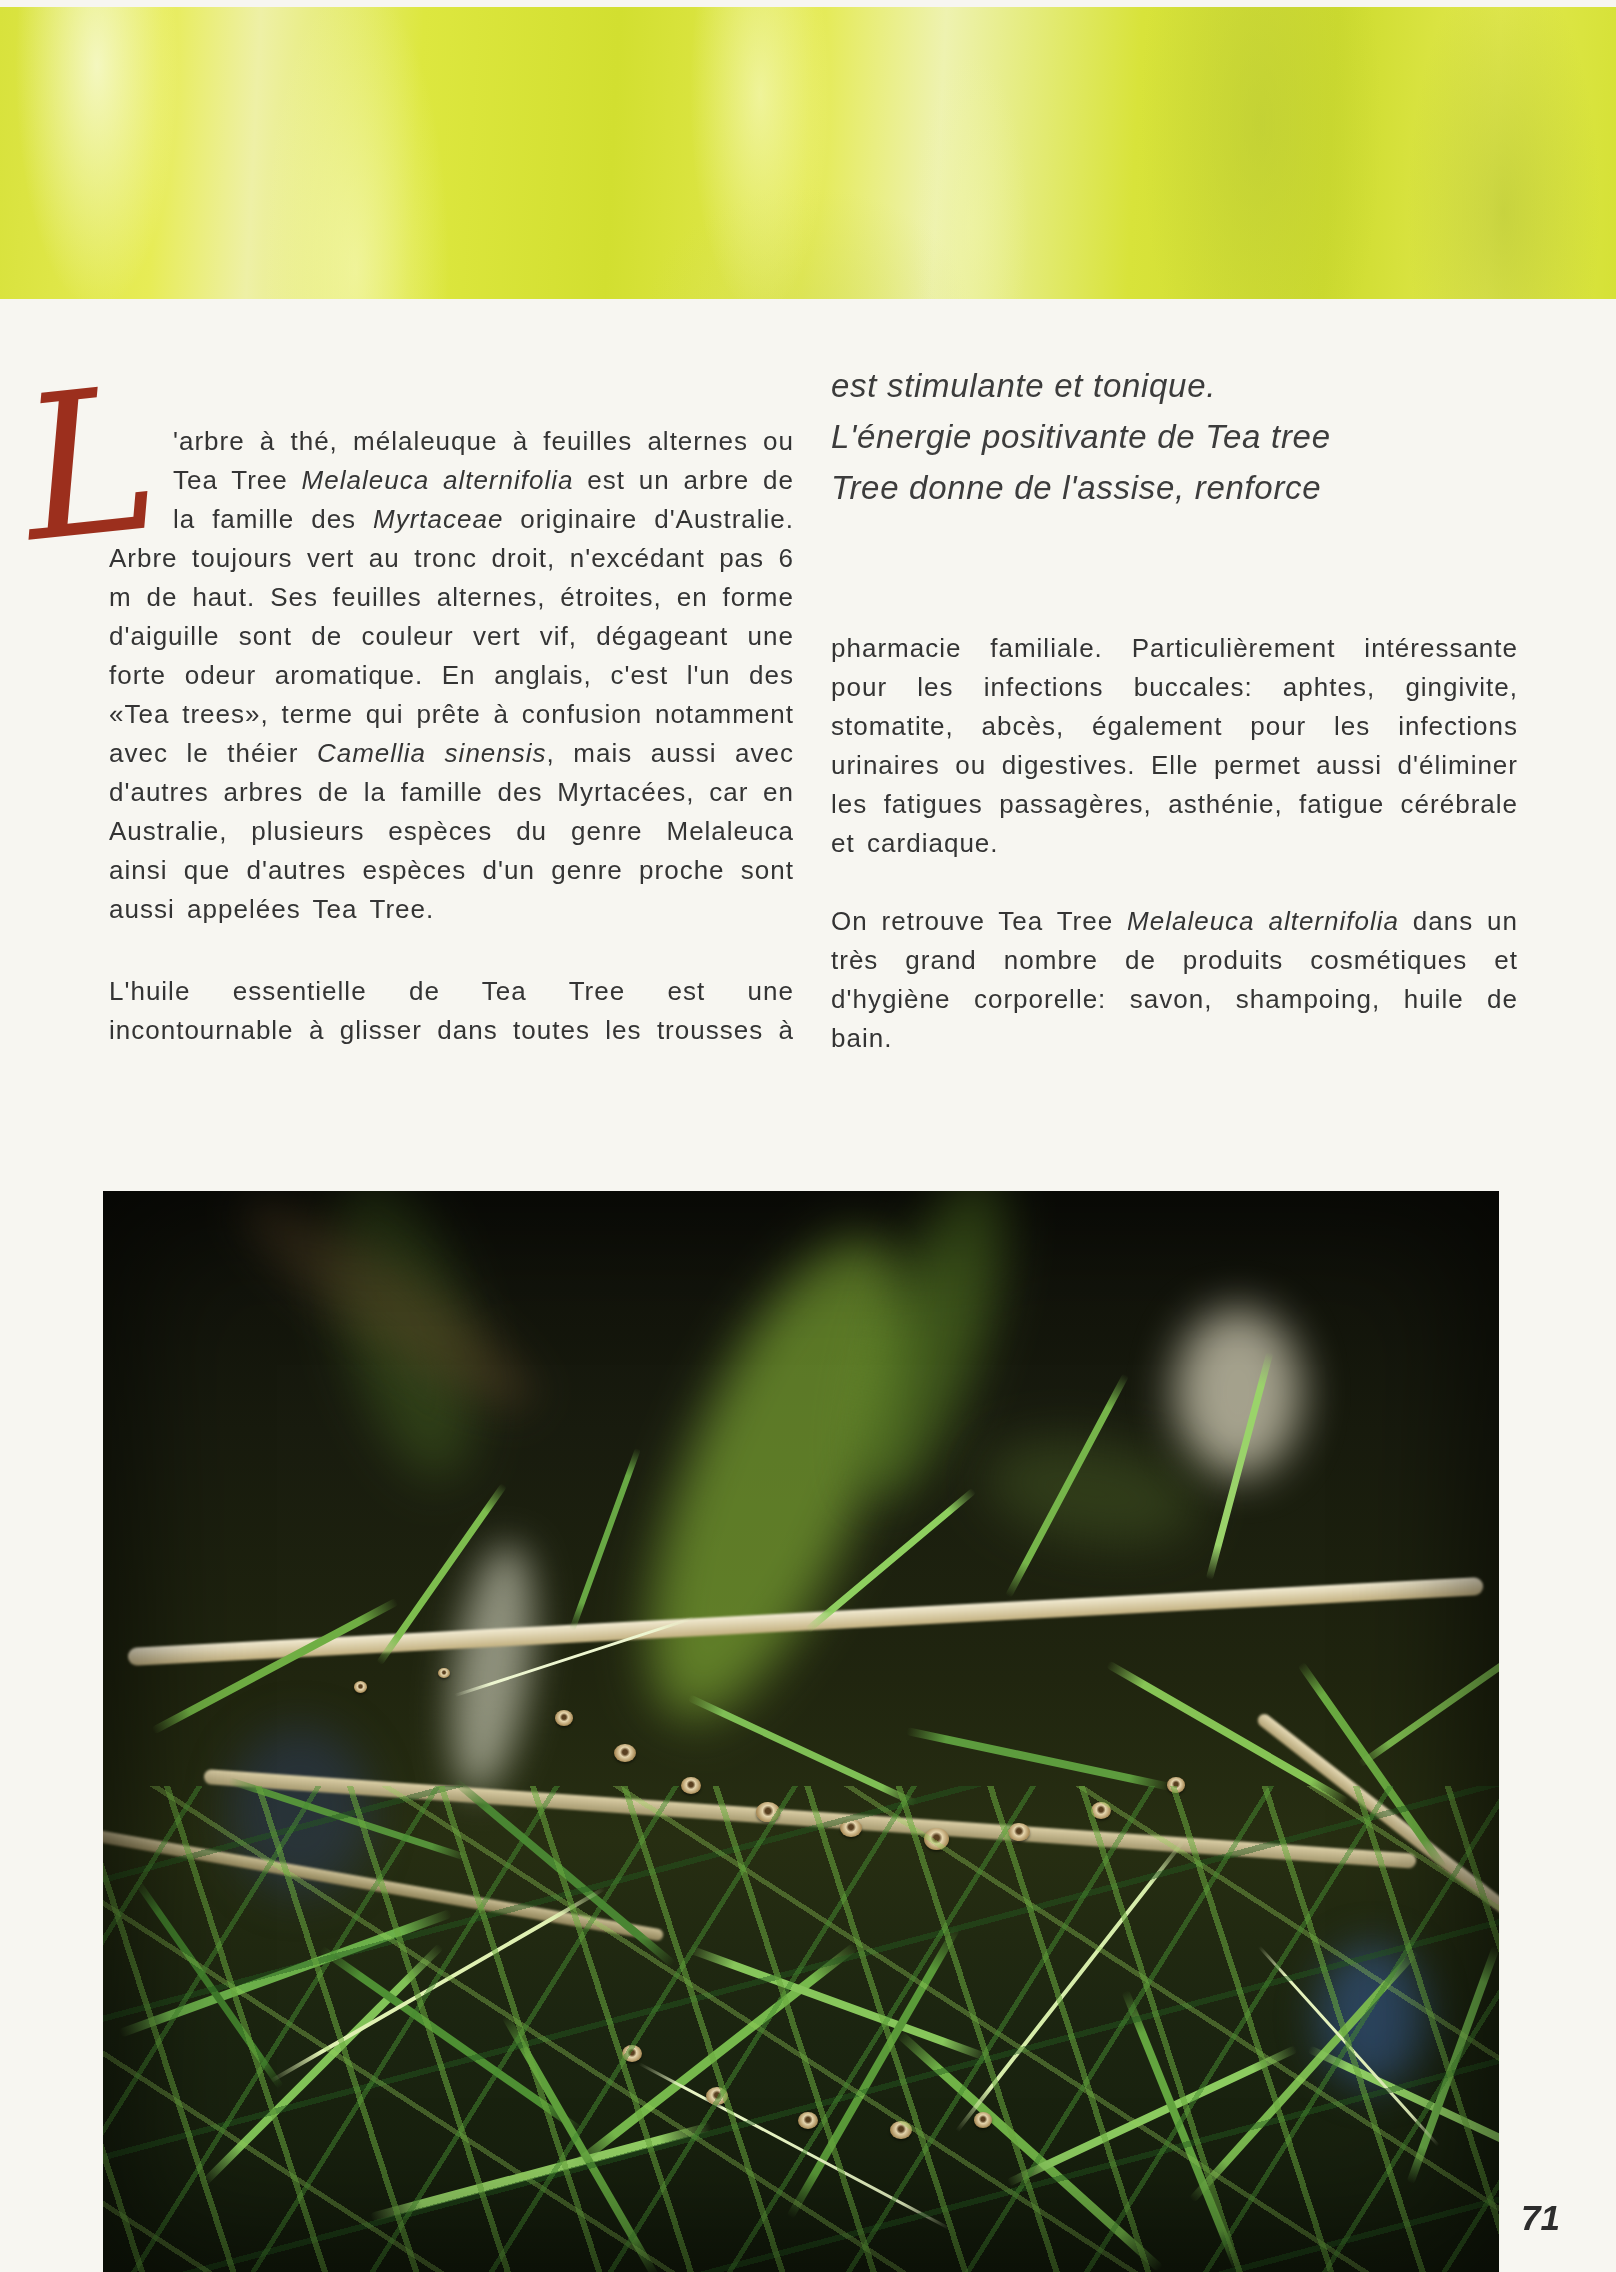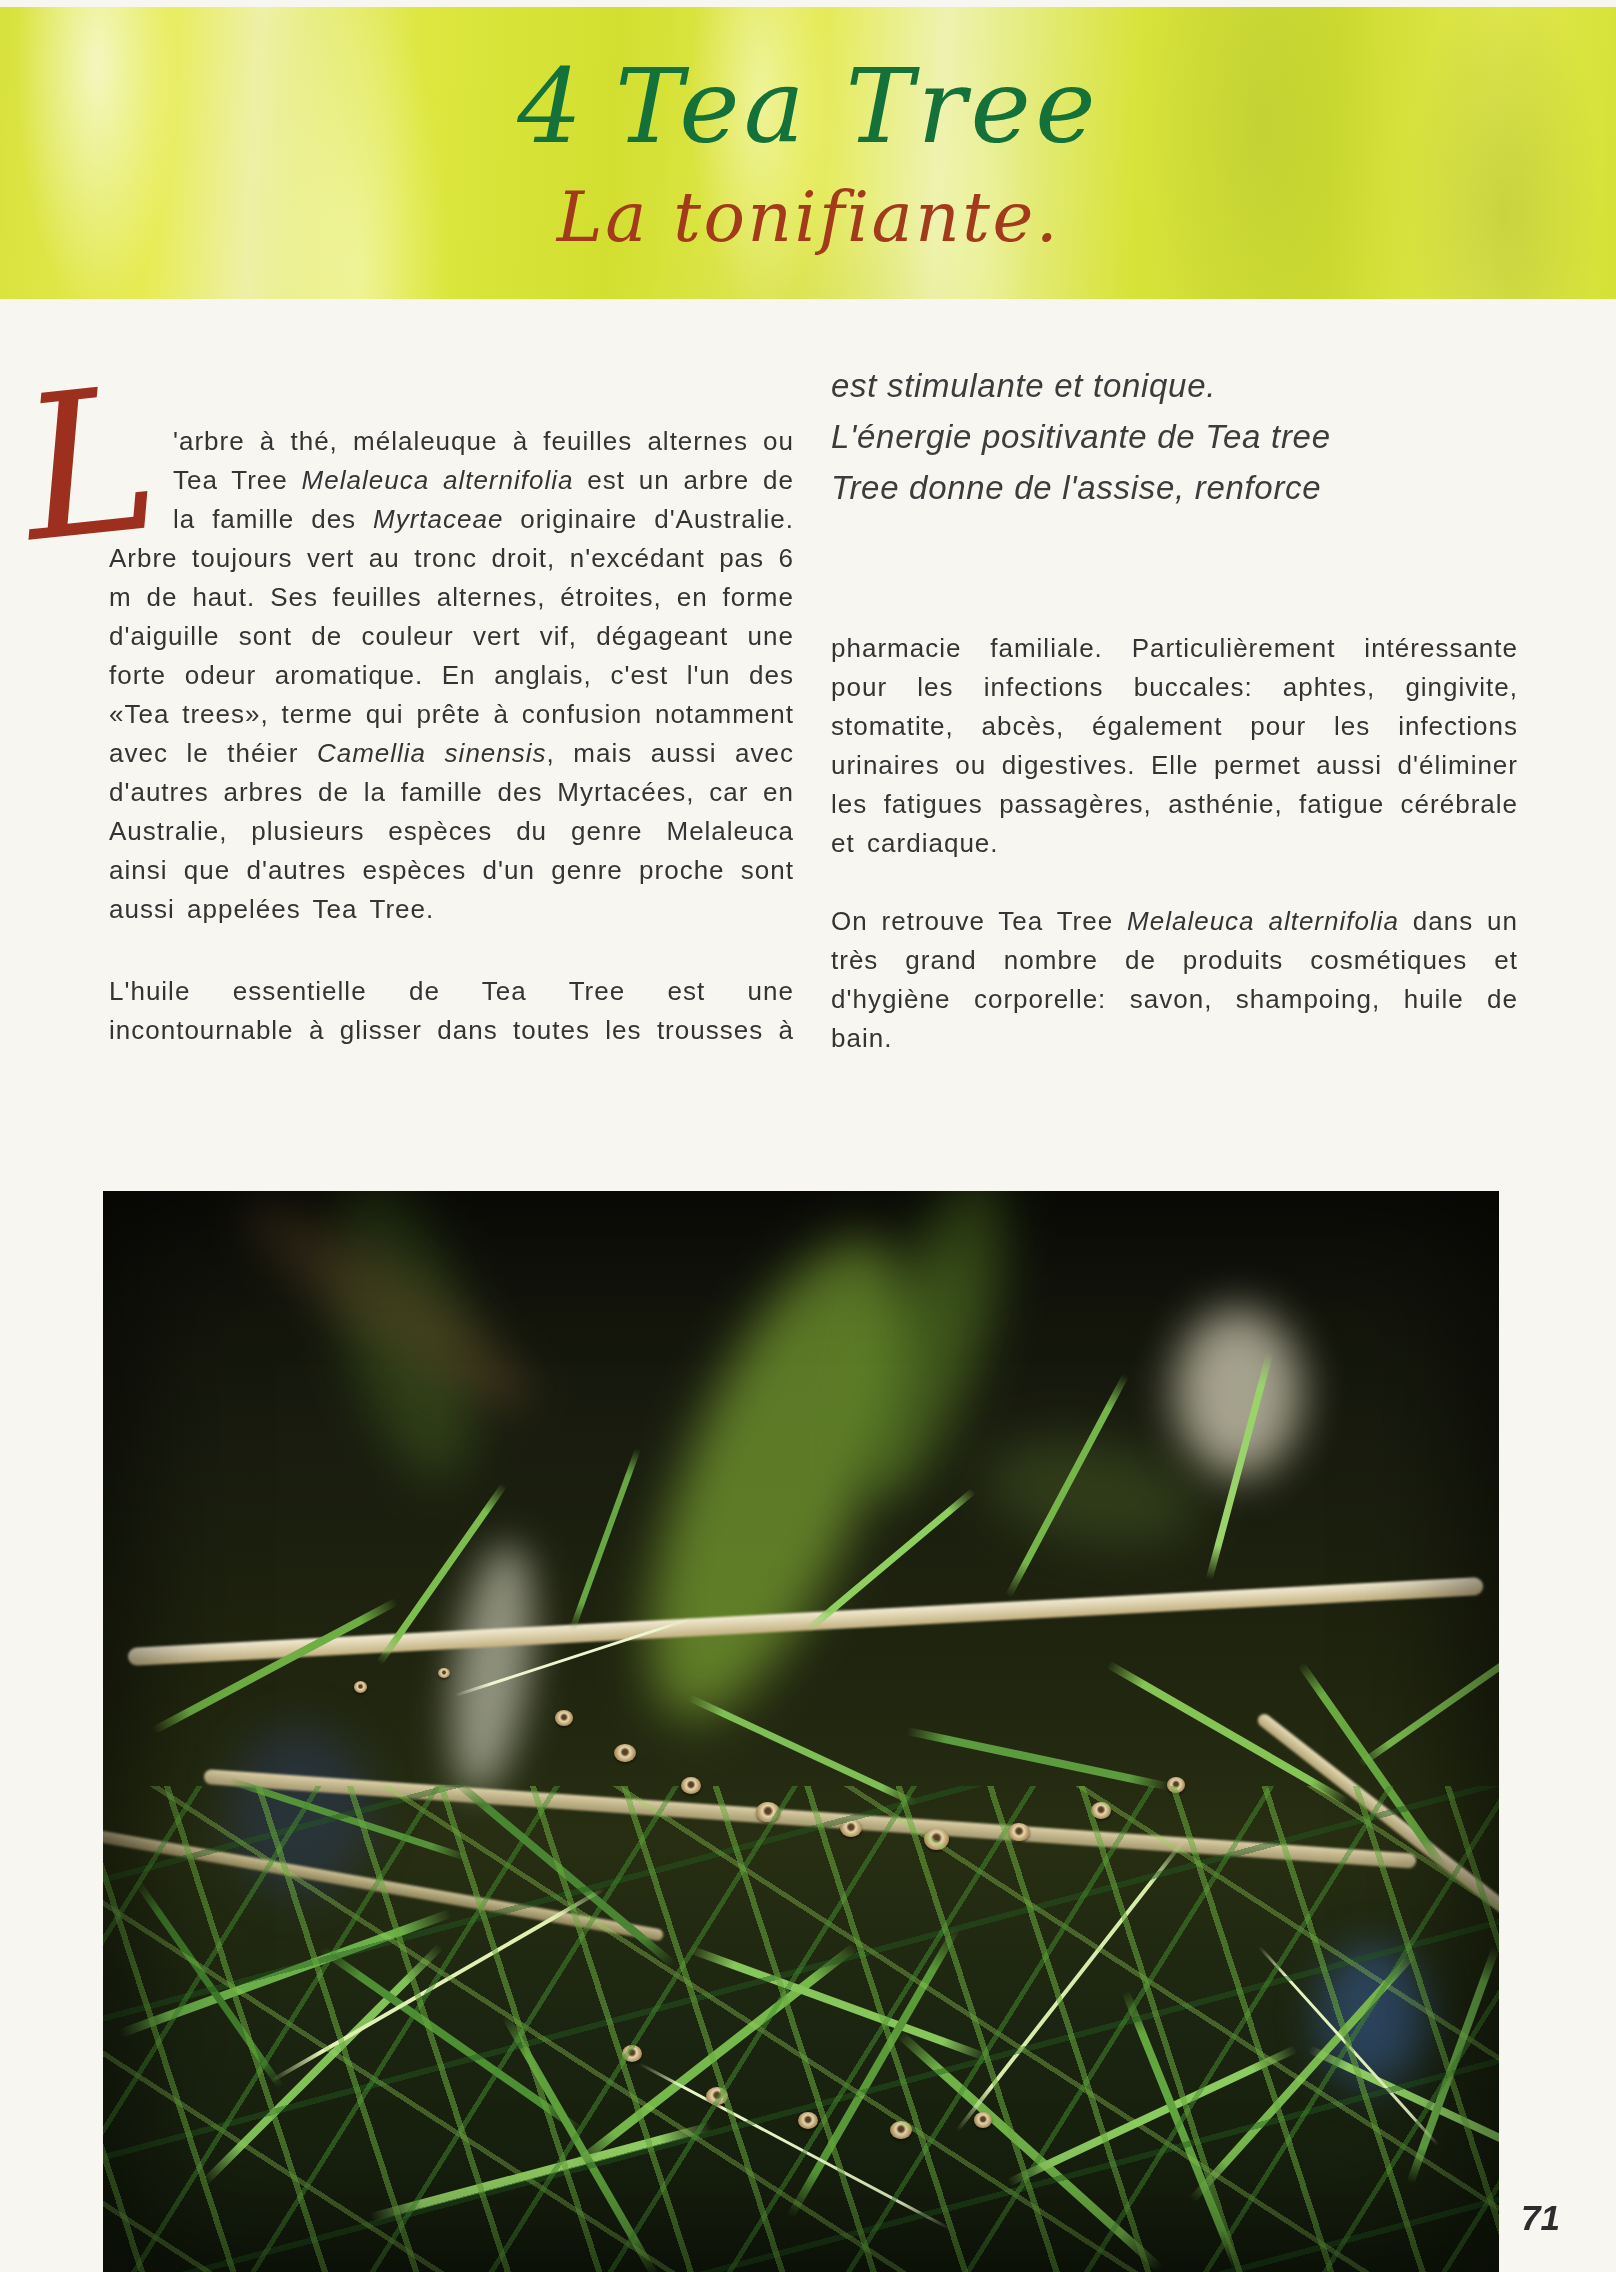--- a/index.html
+++ b/index.html
@@ -90,24 +90,20 @@
     position:absolute;left:1521px;top:2198px;
     font-size:35px;font-style:italic;color:#2d2d2d;font-weight:bold;
   }
 </style>
 </head>
 <body>
 
 <div class="page">
 
   <header class="band">
-    <div class="chapter-title">
-      <span class="num">4</span><span>Tea Tree</span>
-    </div>
-    <div class="chapter-subtitle">La tonifiante.</div>
   </header>
 
   <div class="dropcap">L</div>
 
   <section class="col col-left">
     <p class="body"><span class="dc-spacer"></span><span><span>'arbre à thé, mélaleuque à feuilles alternes ou Tea Tree </span><span class="it">Melaleuca alternifolia</span><span> est un arbre de la famille des </span><span class="it">Myrtaceae</span><span> originaire d'Australie. Arbre toujours vert au tronc droit, n'excédant pas 6 m de haut. Ses feuilles alternes, étroites, en forme d'aiguille sont de couleur vert vif, dégageant une forte odeur aromatique. En anglais, c'est l'un des «Tea trees», terme qui prête à confusion notamment avec le théier </span><span class="it">Camellia sinensis</span><span>, mais aussi avec d'autres arbres de la famille des Myrtacées, car en Australie, plusieurs espèces du genre Melaleuca ainsi que d'autres espèces d'un genre proche sont aussi appelées Tea Tree.</span></span></p>
     <p class="body para2 justify-last"><span>L'huile essentielle de Tea Tree est une incontournable à glisser dans toutes les trousses à</span></p>
   </section>
 
   <section class="col col-right">

